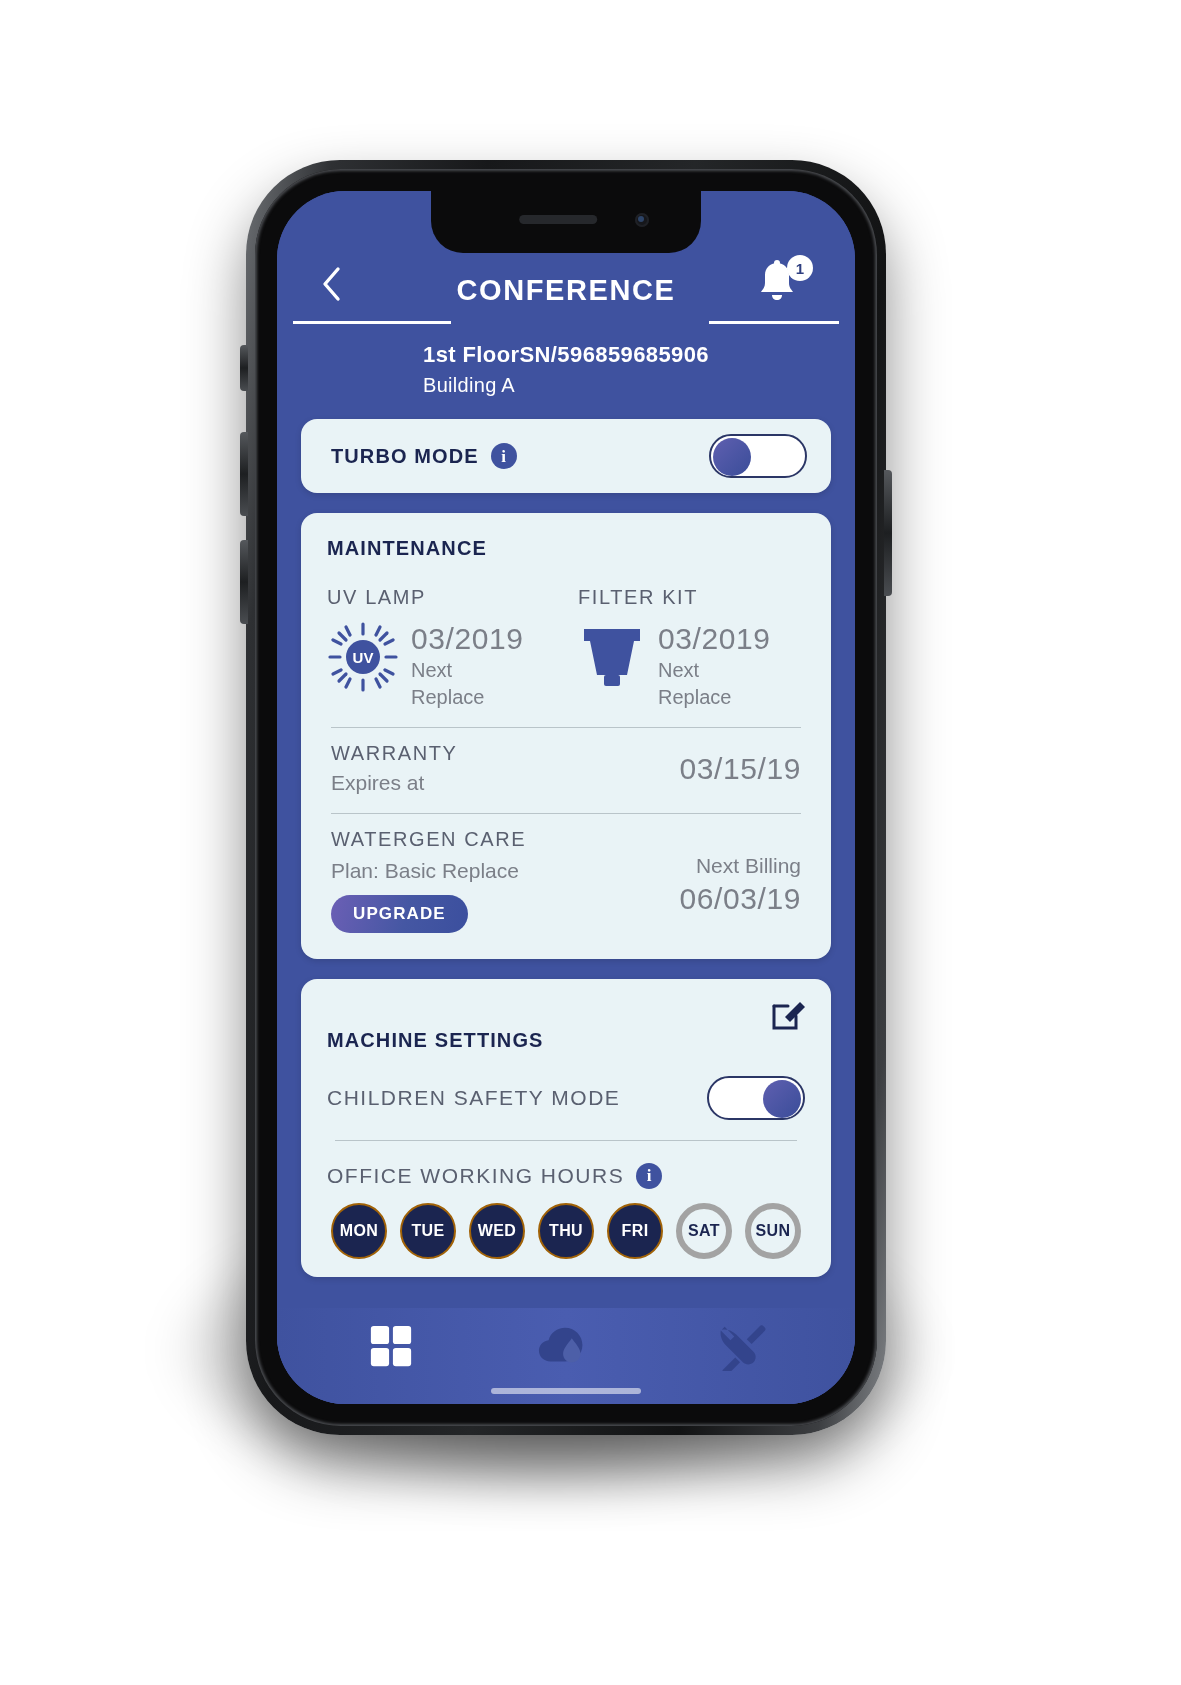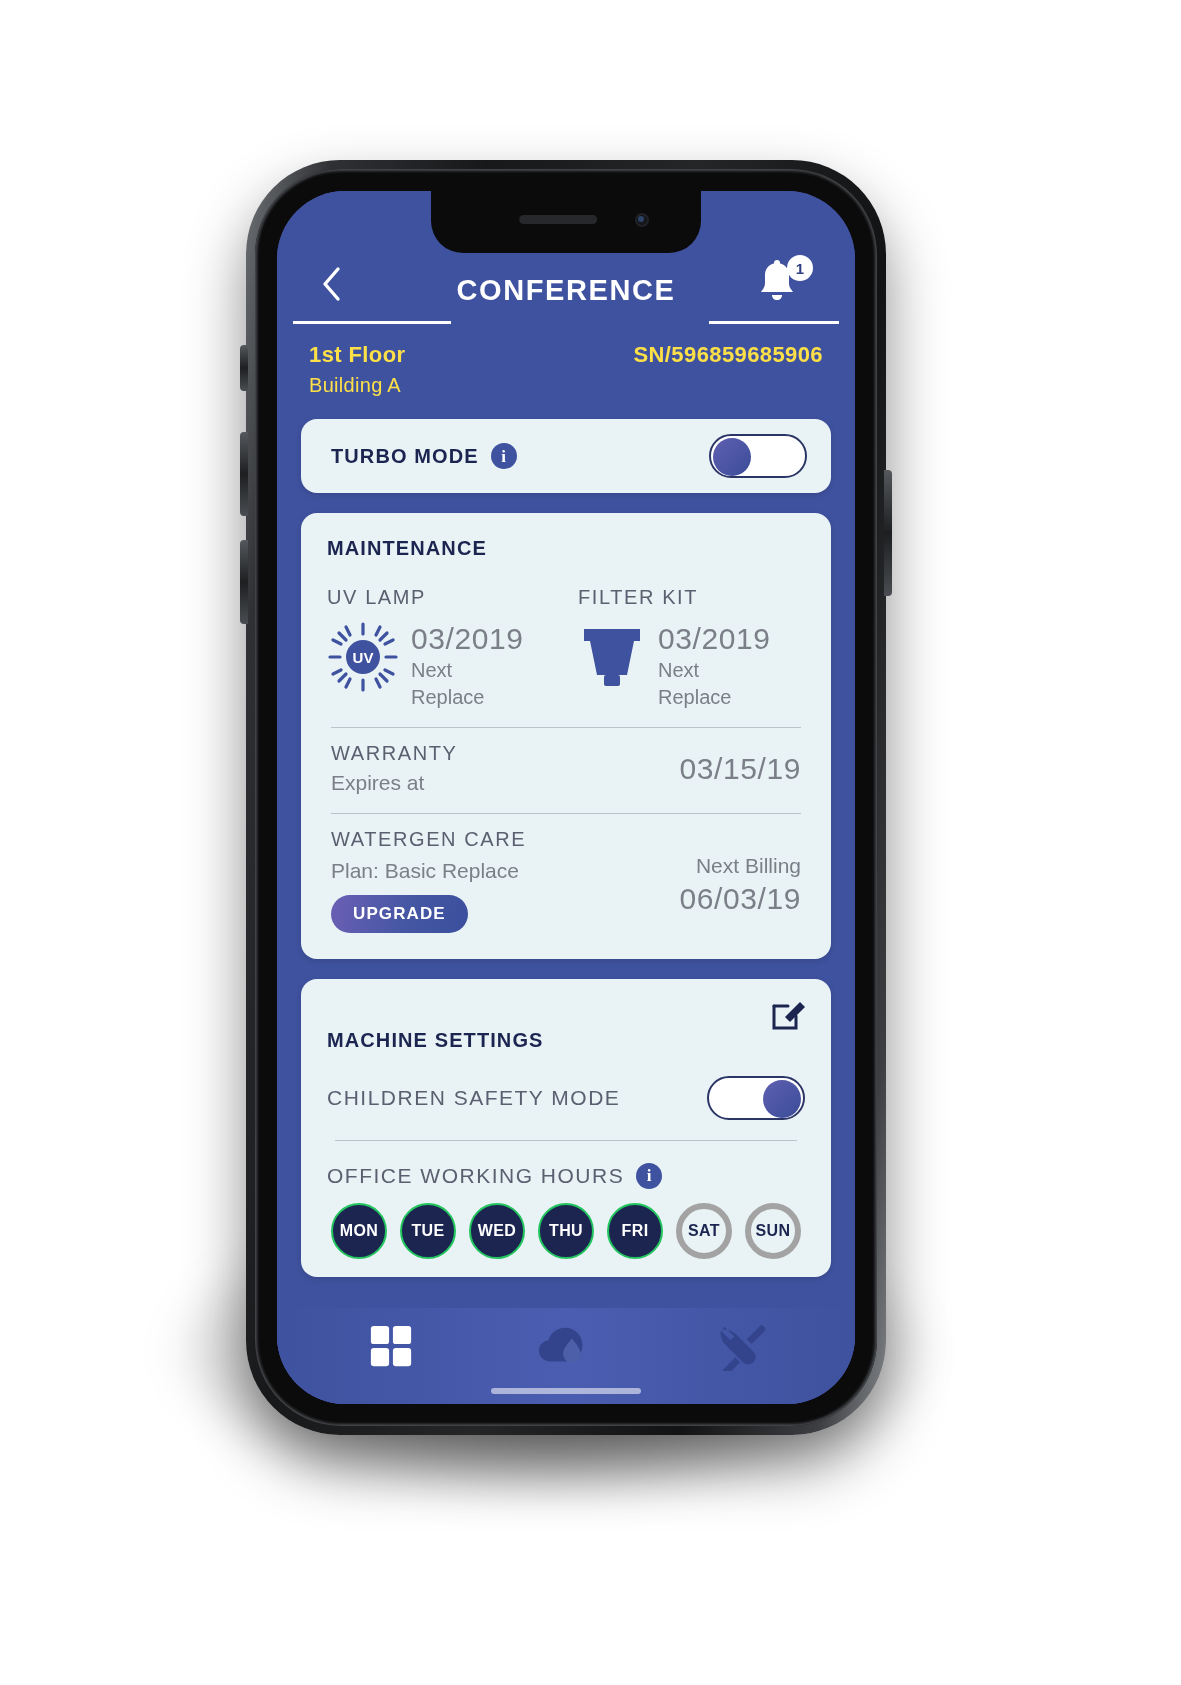--- a/index.html
+++ b/index.html
@@ -111,23 +111,23 @@
     font-size: 15px; font-weight: bold;
     display: flex; align-items: center; justify-content: center;
   }
 
   .header-rules { position: relative; height: 3px; }
   .rule-l { position: absolute; left: 16px; top: 0; width: 158px; height: 3px; background: #ffffff; }
   .rule-r { position: absolute; right: 16px; top: 0; width: 130px; height: 3px; background: #ffffff; }
 
   
   .loc-row {
-    display: flex; justify-content: space-between; align-items: flex-start;
+    display: flex; justify-content: center; align-items: flex-start;
     padding: 18px 32px 14px 32px;
-    color: #fde047;
+    color: #ffffff;
   }
   .loc-floor { font-size: 22px; font-weight: bold; letter-spacing: .4px; }
   .loc-build { font-size: 20px; font-weight: normal; margin-top: 6px; letter-spacing: .3px; }
   .loc-sn { font-size: 22px; font-weight: bold; letter-spacing: .4px; }
 
   
   .app-body { flex: 1 1 auto; padding: 8px 24px 0 24px; overflow: hidden; }
 
   .card {
     background: #e9f3f6;
@@ -223,21 +223,21 @@
   .ms-hours {
     display: flex; align-items: center; gap: 12px;
     padding: 22px 0 14px 0;
   }
   .days { display: flex; justify-content: space-between; padding: 0 4px; }
   .day {
     width: 56px; height: 56px; border-radius: 50%;
     display: flex; align-items: center; justify-content: center;
     font-size: 16px; font-weight: bold; letter-spacing: .4px;
   }
-  .day.on  { background: #1b2550; color: #ffffff; border: 2px solid #22c55e; }
+  .day.on  { background: #1b2550; color: #ffffff; border: 2px solid #a16207; }
   .day.off { background: transparent; color: #1b2550; border: 6px solid #a3a3a3; }
 
   
   .bottom-nav {
     flex: 0 0 96px; height: 96px;
     background: linear-gradient(90deg,#3f529f 0%, #4a5db0 50%, #3f529f 100%);
     display: flex; align-items: center; justify-content: space-around;
     padding: 0 26px 16px 26px;
     position: relative; z-index: 20;
   }

